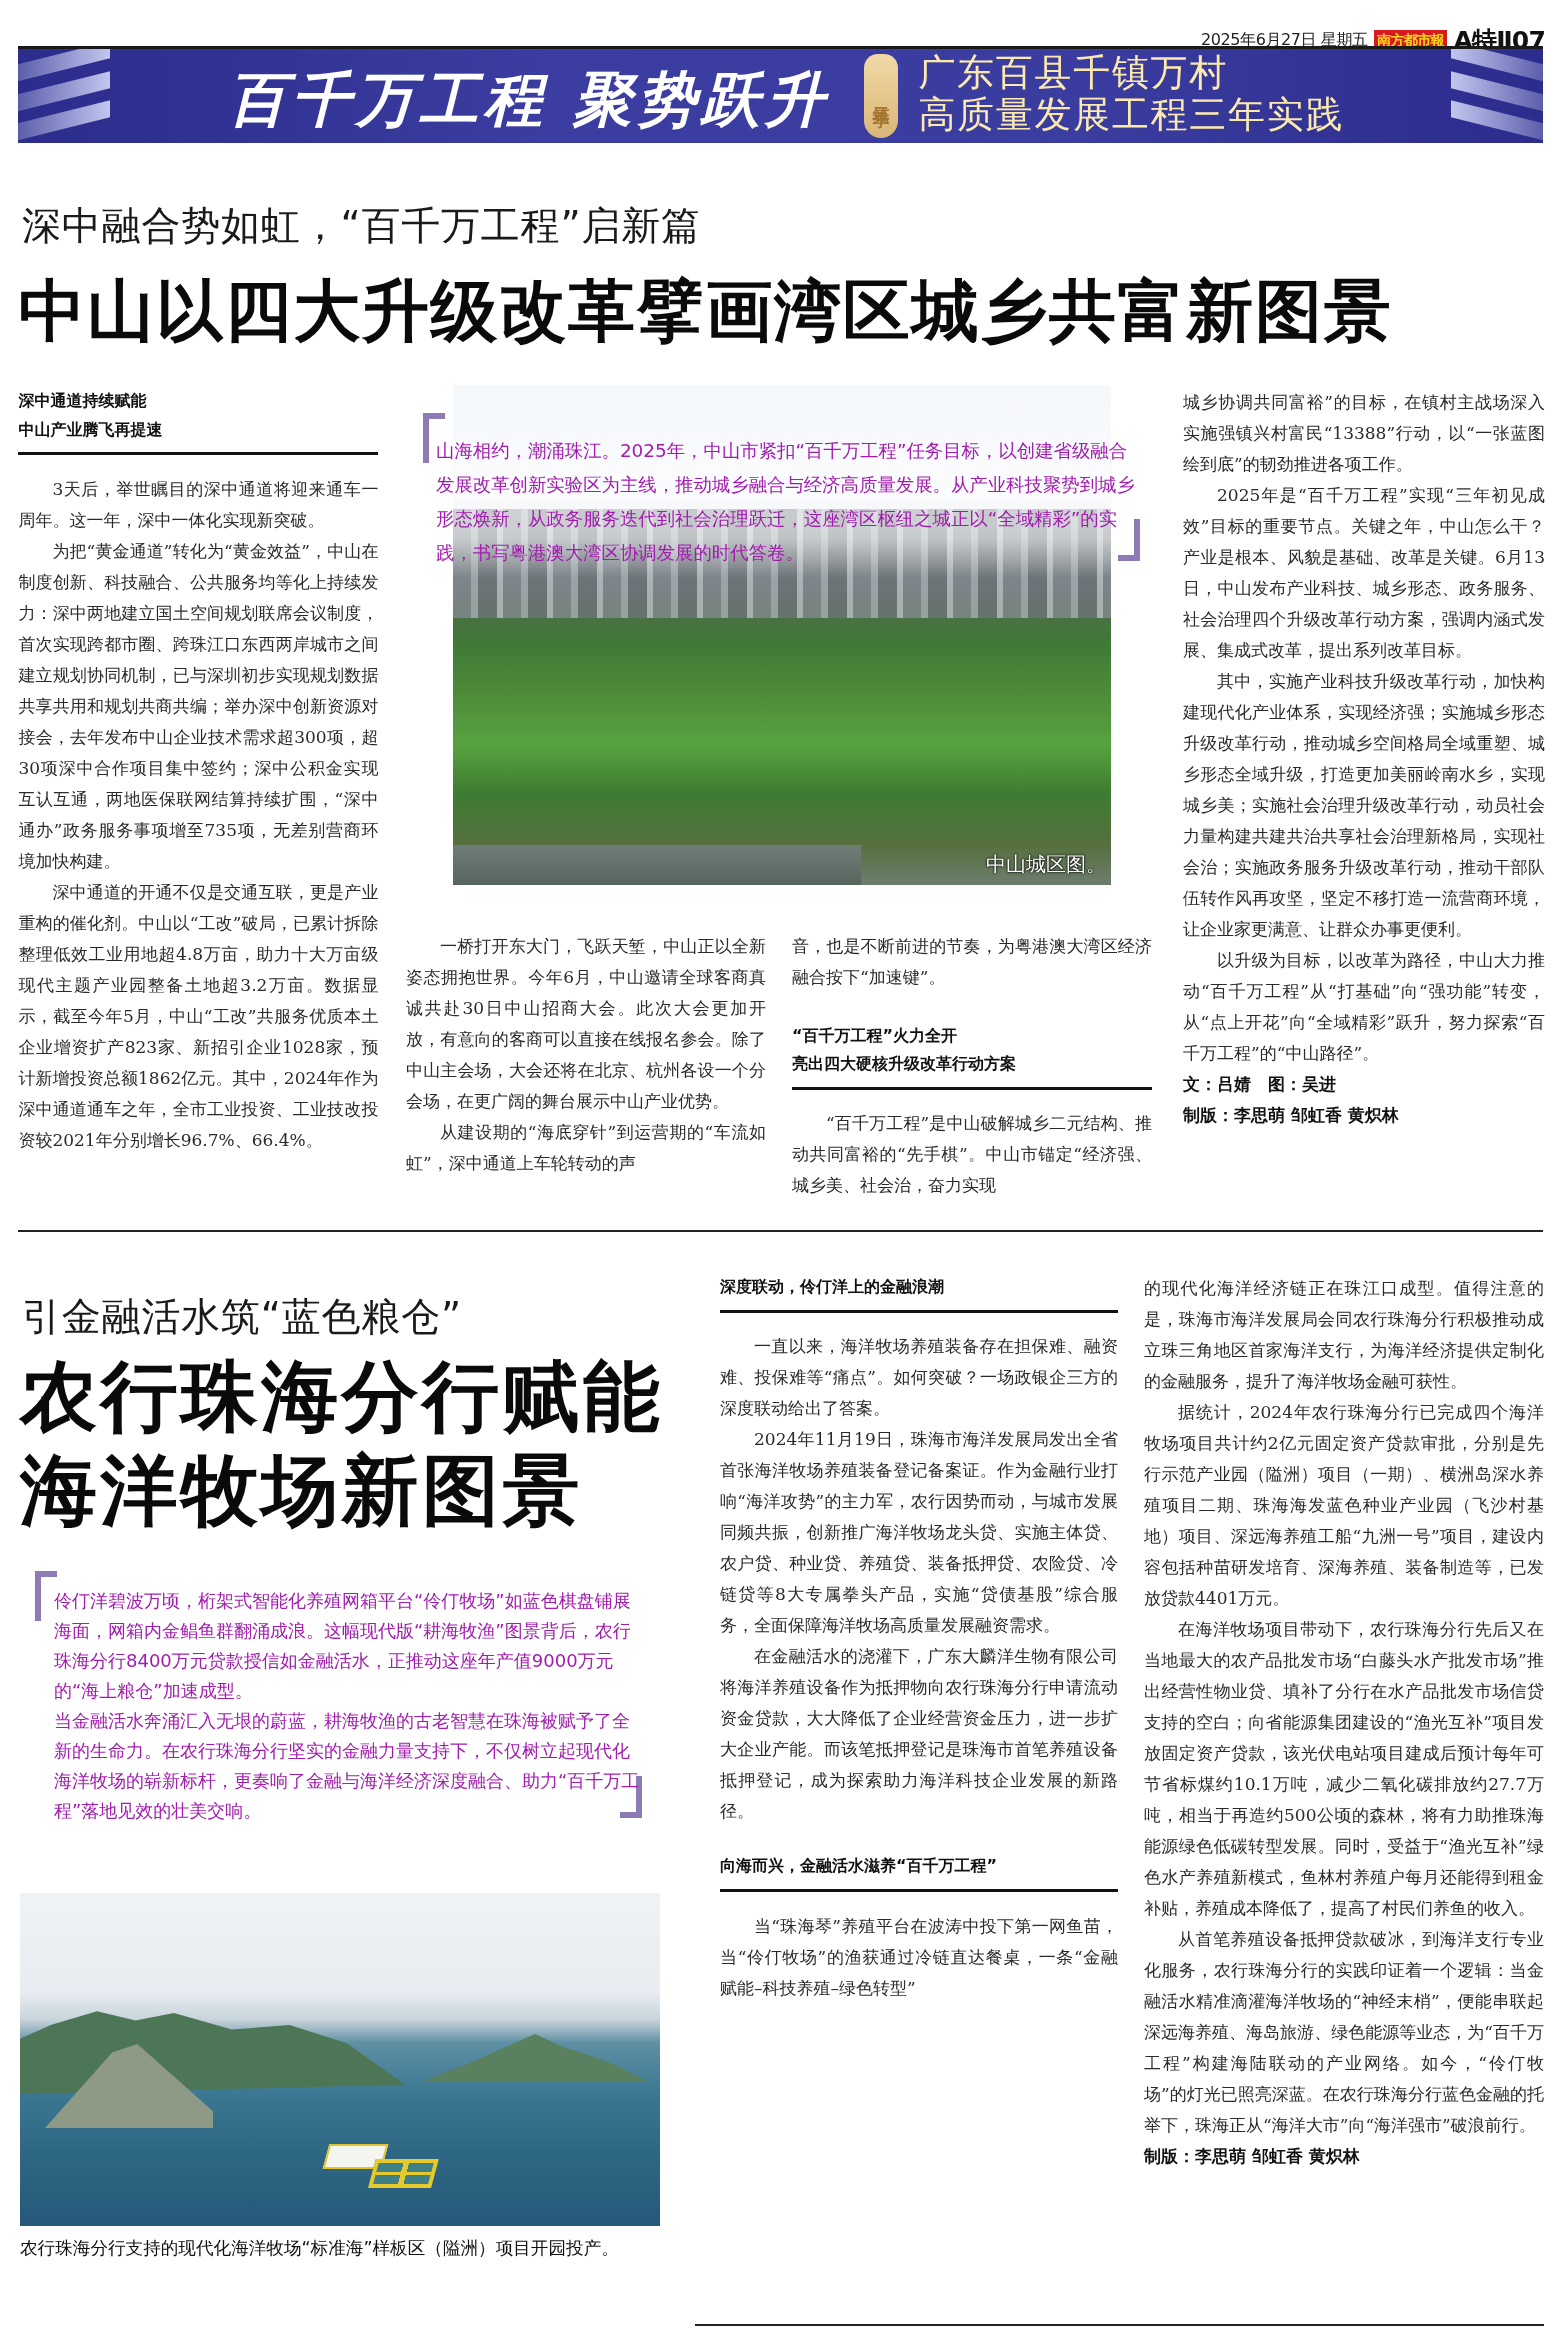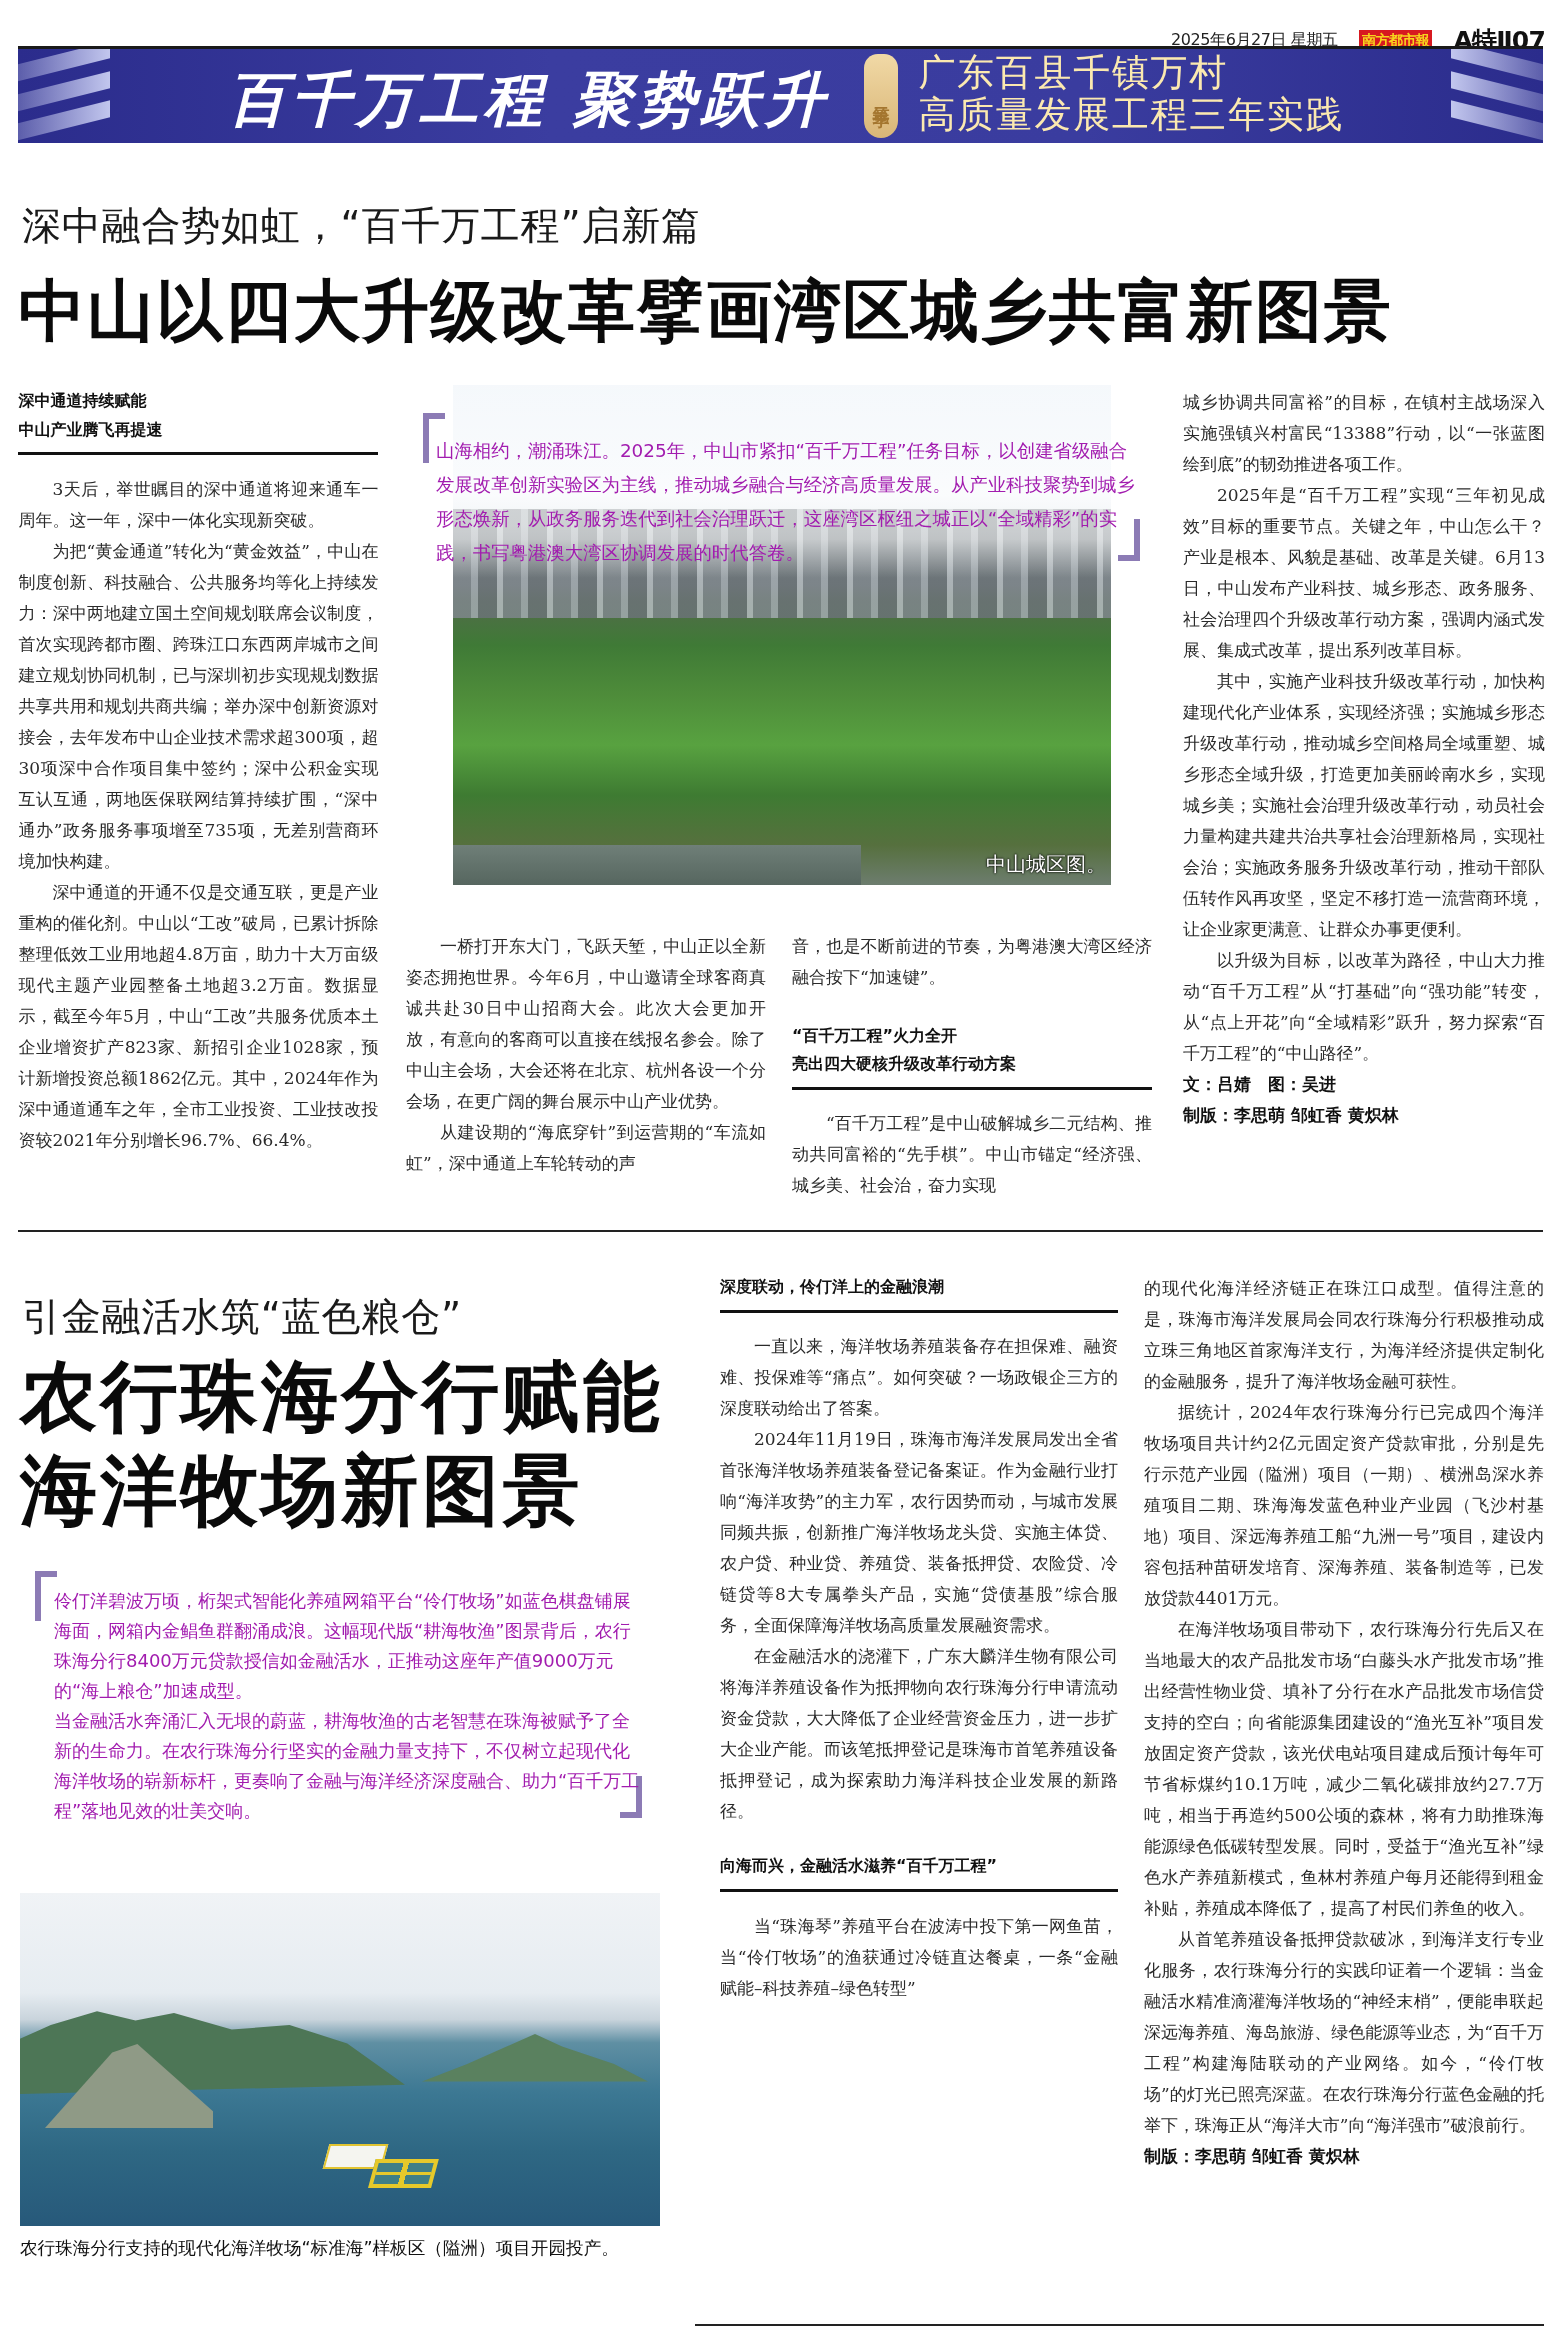--- a/index.html
+++ b/index.html
@@ -5,21 +5,21 @@
   * { box-sizing: border-box; margin: 0; padding: 0; }
   html, body { background: #ffffff; }
   body {
     width: 1560px; height: 2342px; position: relative; overflow: hidden;
     font-family: "DejaVu Sans", "Liberation Sans", sans-serif; color: #1d1d1d;
   }
   .abs { position: absolute; }
 
   
   .masthead { left: 0; top: 0; width: 1560px; height: 49px; }
-  .masthead .right { position: absolute; right: 15px; top: 23.5px; display: flex; align-items: center; gap: 21px; }
+  .masthead .right { position: absolute; right: 15px; top: 23.5px; display: flex; align-items: center; gap: 6px; }
   .date { font-size: 16px; letter-spacing: -0.4px; color: #222; }
   .logo { background: #d71920; color: #f7d51d; font-size: 14.2px; font-weight: bold; padding: 0.8px 3.4px; letter-spacing: -0.8px; }
   .pageno { font-size: 25px; font-weight: bold; letter-spacing: -0.8px; color: #111; }
   .topline { left: 18.4px; top: 46px; width: 1525px; height: 2.5px; background: #1a1a1a; }
 
   
   .banner { left: 18.4px; top: 49px; width: 1525px; height: 94px; background: linear-gradient(90deg,#2b2c8c 0%,#3b3da0 35%,#3a3c9f 70%,#2b2c8c 100%); overflow: hidden; }
   .banner .stripe { position: absolute; width: 126px; height: 17px; background: linear-gradient(90deg, rgba(255,255,255,0.05), rgba(220,225,255,0.85)); transform: skewY(-14deg); }
   .banner .stripe.r { background: linear-gradient(90deg, rgba(220,225,255,0.85), rgba(255,255,255,0.05)); transform: skewY(14deg); }
   .banner-slogan { position: absolute; left: 209px; top: 11.7px; font-size: 59px; font-weight: bold; color: #ffffff; letter-spacing: 5px; font-style: italic; white-space: nowrap; }

